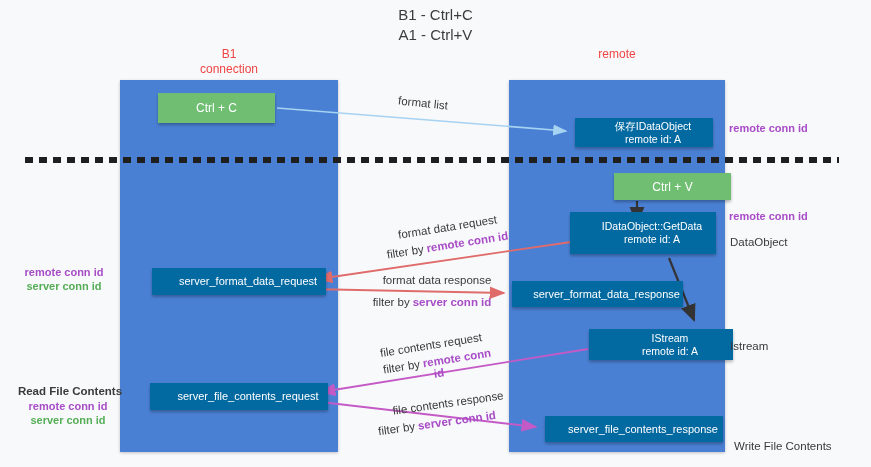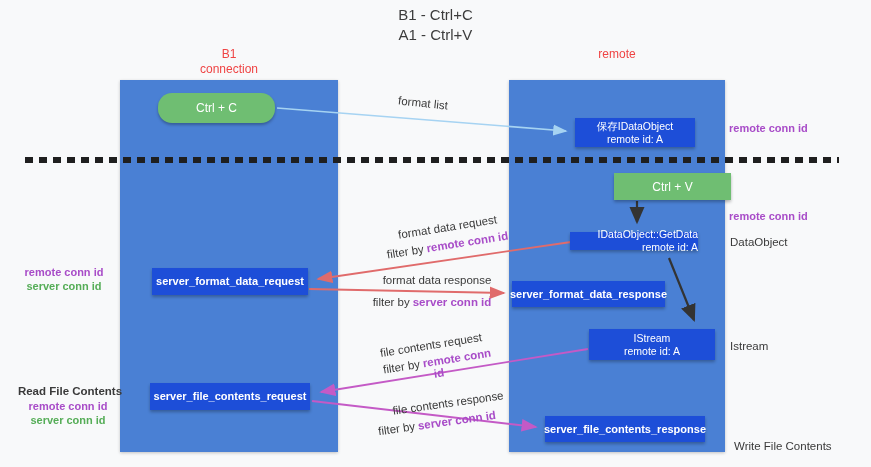--- a/index.html
+++ b/index.html
@@ -16,22 +16,22 @@
 
   .hdr { position:absolute; top:47px; text-align:center; font-size:12px;
          line-height:15px; color:#ef4444; }
   #hdr-left  { left:120px; width:218px; }
   #hdr-right { left:509px; width:216px; }
 
   .node { position:absolute; display:flex; flex-direction:column; align-items:center;
           justify-content:center; color:#fff; text-align:center;
           box-shadow:0 2px 3px rgba(0,0,0,.28); }
   .green  { background:#6fbe72; font-size:12px; }
-  .orange { background:#1d4ed8; font-size:10.5px; line-height:13px; }
-  .orange.one { font-size:11px;font-weight:bold; }
+  .orange { background:#0369a1; font-size:10.5px; line-height:13px;padding-left:18px; }
+  .orange.one { font-size:11px; }
 
   .dashed { position:absolute; left:25px; top:157px; width:814px; height:6px;
             background:repeating-linear-gradient(90deg,#1f1f1f 0 8px,transparent 8px 14px); }
 
   .lbl { position:absolute; font-size:11.5px; color:#3a3a3a; text-align:center; }
   .purple { color:#a84cc8; font-weight:bold; font-size:11px; }
   .greent { color:#55ad57; font-weight:bold; font-size:11px; }
   .lbl .purple { font-size:11.5px; }
   .gap { margin-right:3px; }
   .rot-neg9 { transform:rotate(-9deg); }
@@ -80,34 +80,34 @@
     <line x1="637" y1="201" x2="637" y2="222" stroke="#333333" stroke-width="2.2" marker-end="url(#ah-blk)"></line>
     <line x1="571" y1="242" x2="318" y2="279" stroke="#e06b6b" stroke-width="1.8" marker-end="url(#ah-red)"></line>
     <line x1="309" y1="289" x2="504" y2="293" stroke="#e06b6b" stroke-width="1.8" marker-end="url(#ah-red)"></line>
     <line x1="669" y1="258" x2="694" y2="320" stroke="#333333" stroke-width="2.2" marker-end="url(#ah-blk)"></line>
     <line x1="588" y1="349" x2="321" y2="392" stroke="#c45ac6" stroke-width="1.8" marker-end="url(#ah-mag)"></line>
     <line x1="312" y1="401" x2="536" y2="427" stroke="#c45ac6" stroke-width="1.8" marker-end="url(#ah-mag)"></line>
   </svg>
 
   <div class="dashed"></div>
 
-  <div class="node green" style="left:158px; top:93px; width:117px; height:30px;border-radius:14px;">
+  <div class="node green" style="left:158px; top:93px; width:117px; height:30px;">
     <span>Ctrl + C</span>
   </div>
 
   <div class="node orange" style="left:575px; top:118px; width:120px; height:29px;">
     <span>保存IDataObject</span>
     <span>remote id: A</span>
   </div>
 
   <div class="node green" style="left:578px; top:173px; width:117px; height:27px;margin-left:36px;">
     <span>Ctrl + V</span>
   </div>
 
-  <div class="node orange" style="left:570px; top:232px; width:128px; height:18px;align-items:flex-end;">
+  <div class="node orange" style="left:570px; top:212px; width:128px; height:42px;">
     <span>IDataObject::GetData</span>
     <span>remote id: A</span>
   </div>
 
   <div class="node orange one" style="left:152px; top:268px; width:156px; height:27px;">
     <span>server_format_data_request</span>
   </div>
 
   <div class="node orange one" style="left:512px; top:281px; width:153px; height:26px;">
     <span>server_format_data_response</span>

